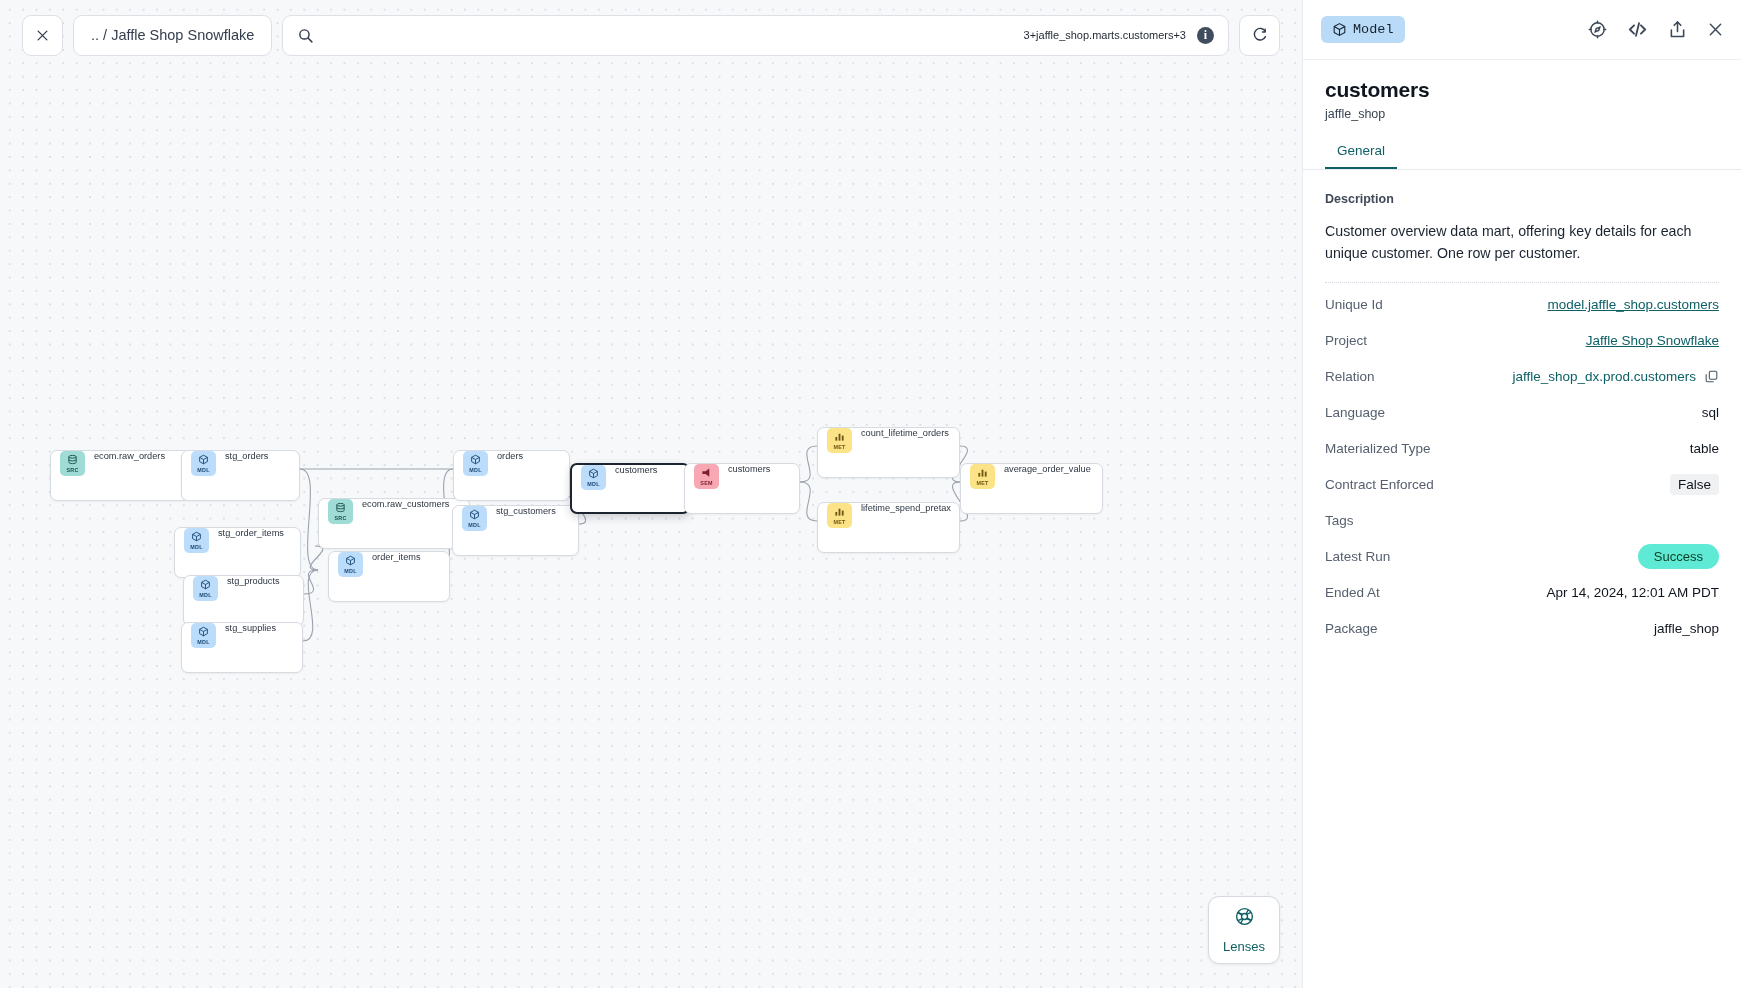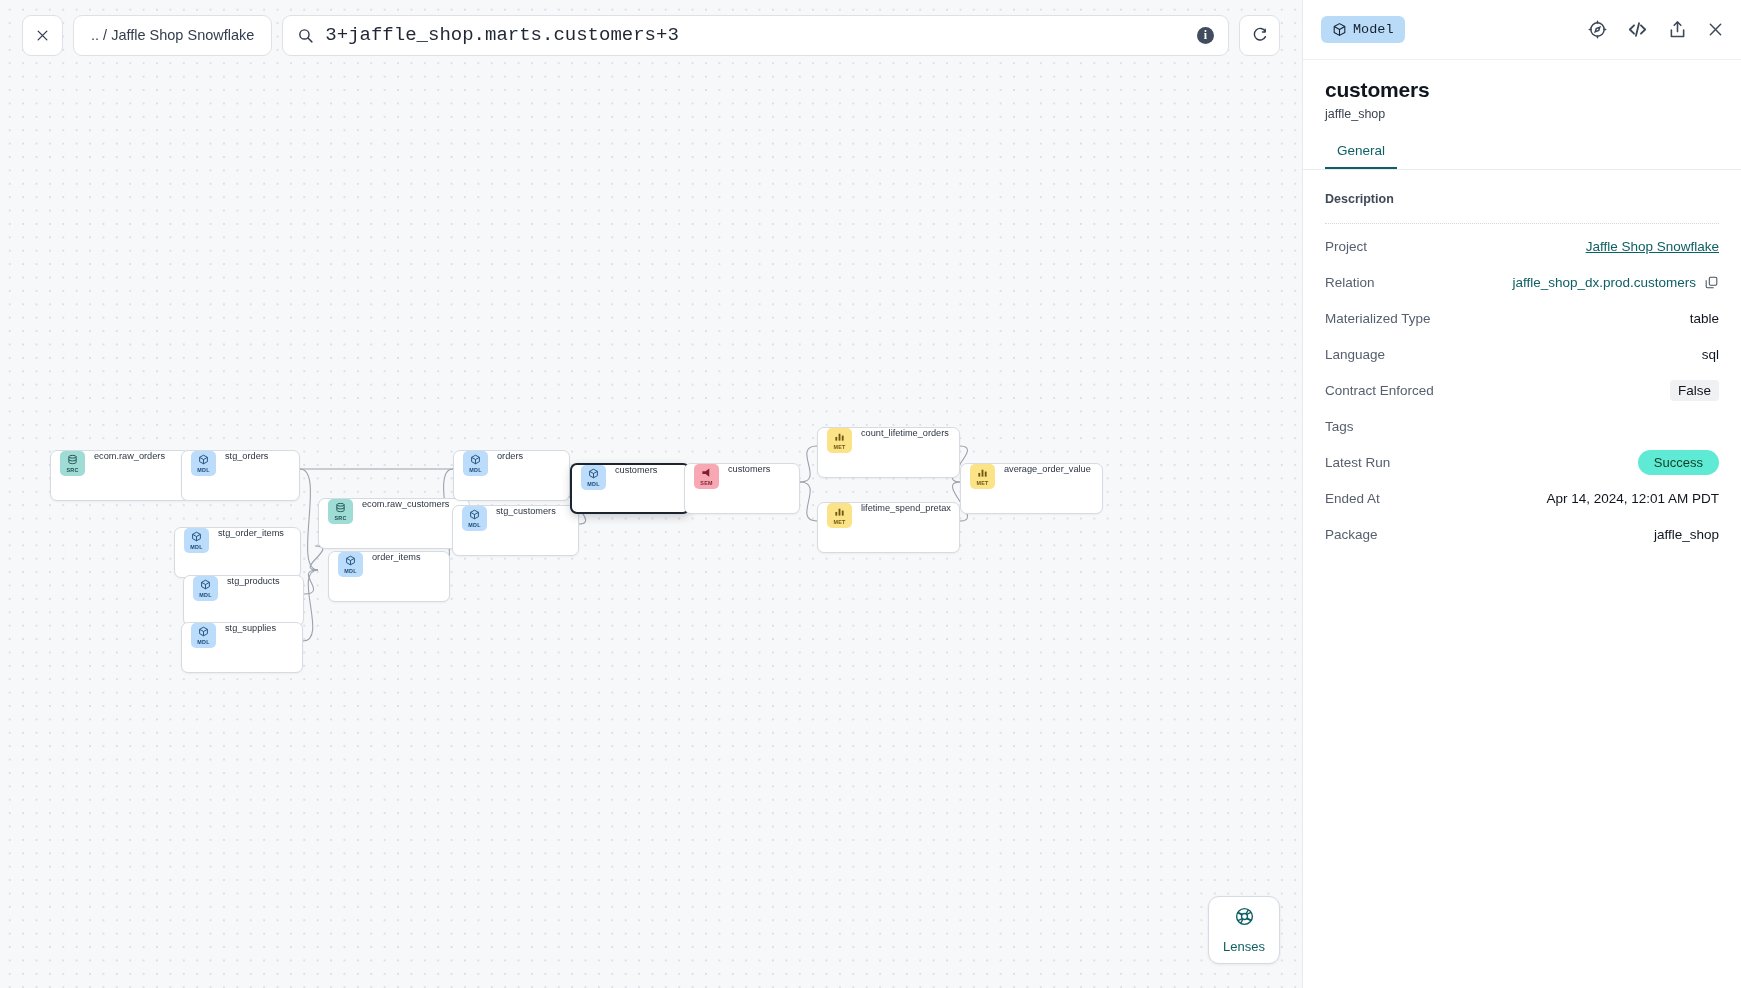--- a/index.html
+++ b/index.html
@@ -36,23 +36,23 @@
   #breadcrumb {
     padding: 0 17px; font-size: 14.5px; color: #333d4d; white-space: nowrap;
   }
   #searchbar {
     flex: 1 1 auto; height: 41px; background: #fff;
     border: 1px solid #dde1e7; border-radius: 9px;
     display: flex; align-items: center; padding: 0 14px; gap: 11px;
     min-width: 0;
   }
   #searchbar input {
-    flex: 1 1 auto; border: none; outline: none; font-size: 19px;
-    color: #1f2733; font-family: Liberation Mono, monospace;
-    background: transparent; min-width: 0;
+    flex: 1 1 auto; border: none; outline: none; font-size: 11px;
+    color: #1f2733; font-family: Liberation Sans, sans-serif;
+    background: transparent; min-width: 0; text-align: right;
   }
   .info-dot {
     width: 17px; height: 17px; border-radius: 50%; background: #414d5e;
     color: #fff; font-size: 12px; font-weight: bold; line-height: 17px;
     text-align: center; font-family: "Liberation Serif", serif; flex: 0 0 17px;
   }
 
   
   #graph { position: absolute; left: 0; top: 0; width: 1302px; height: 988px; }
   #edges { position: absolute; left: 0; top: 0; width: 1302px; height: 988px; pointer-events: none; }
@@ -396,50 +396,57 @@
       <h1>customers</h1>
       <div id="panel-sub">jaffle_shop</div>
     </div>
 
     <div id="tabs">
       <div class="tab">General</div>
     </div>
 
     <div id="panel-body">
       <div class="sec-label">Description</div>
+      <div id="desc">Customer overview data mart, offering key details for each unique customer. One row per customer.</div>
       <div class="divider"></div>
       <div id="field-rows">
+          <div class="row">
+            <div class="k">Unique Id</div>
+            <div class="v-wrap">
+              <div class="v link">model.jaffle_shop.customers</div>
+            </div>
+          </div>
           <div class="row">
             <div class="k">Project</div>
             <div class="v-wrap">
               <div class="v link">Jaffle Shop Snowflake</div>
             </div>
           </div>
           <div class="row">
             <div class="k">Relation</div>
             <div class="v-wrap">
               <div class="v" style="color: rgb(14, 96, 101);">jaffle_shop_dx.prod.customers</div>
               <span class="copy-ic">
                 <svg width="15" height="15" viewBox="0 0 24 24" fill="none" stroke="#47525f" stroke-width="1.7" stroke-linejoin="round">
                   <rect x="8.5" y="3.5" width="12" height="13" rx="2"></rect>
                   <path d="M15.5 20.5 H5.5 a2 2 0 0 1 -2 -2 V8.5"></path>
                 </svg>
               </span>
             </div>
           </div>
           <div class="row">
+            <div class="k">Language</div>
+            <div class="v-wrap">
+              <div class="v">sql</div>
+            </div>
+          </div>
+          <div class="row">
             <div class="k">Materialized Type</div>
             <div class="v-wrap">
               <div class="v">table</div>
-            </div>
-          </div>
-          <div class="row">
-            <div class="k">Language</div>
-            <div class="v-wrap">
-              <div class="v">sql</div>
             </div>
           </div>
           <div class="row">
             <div class="k">Contract Enforced</div>
             <div class="v-wrap">
               <div class="chip-grey">False</div>
             </div>
           </div>
           <div class="row">
             <div class="k">Tags</div>

